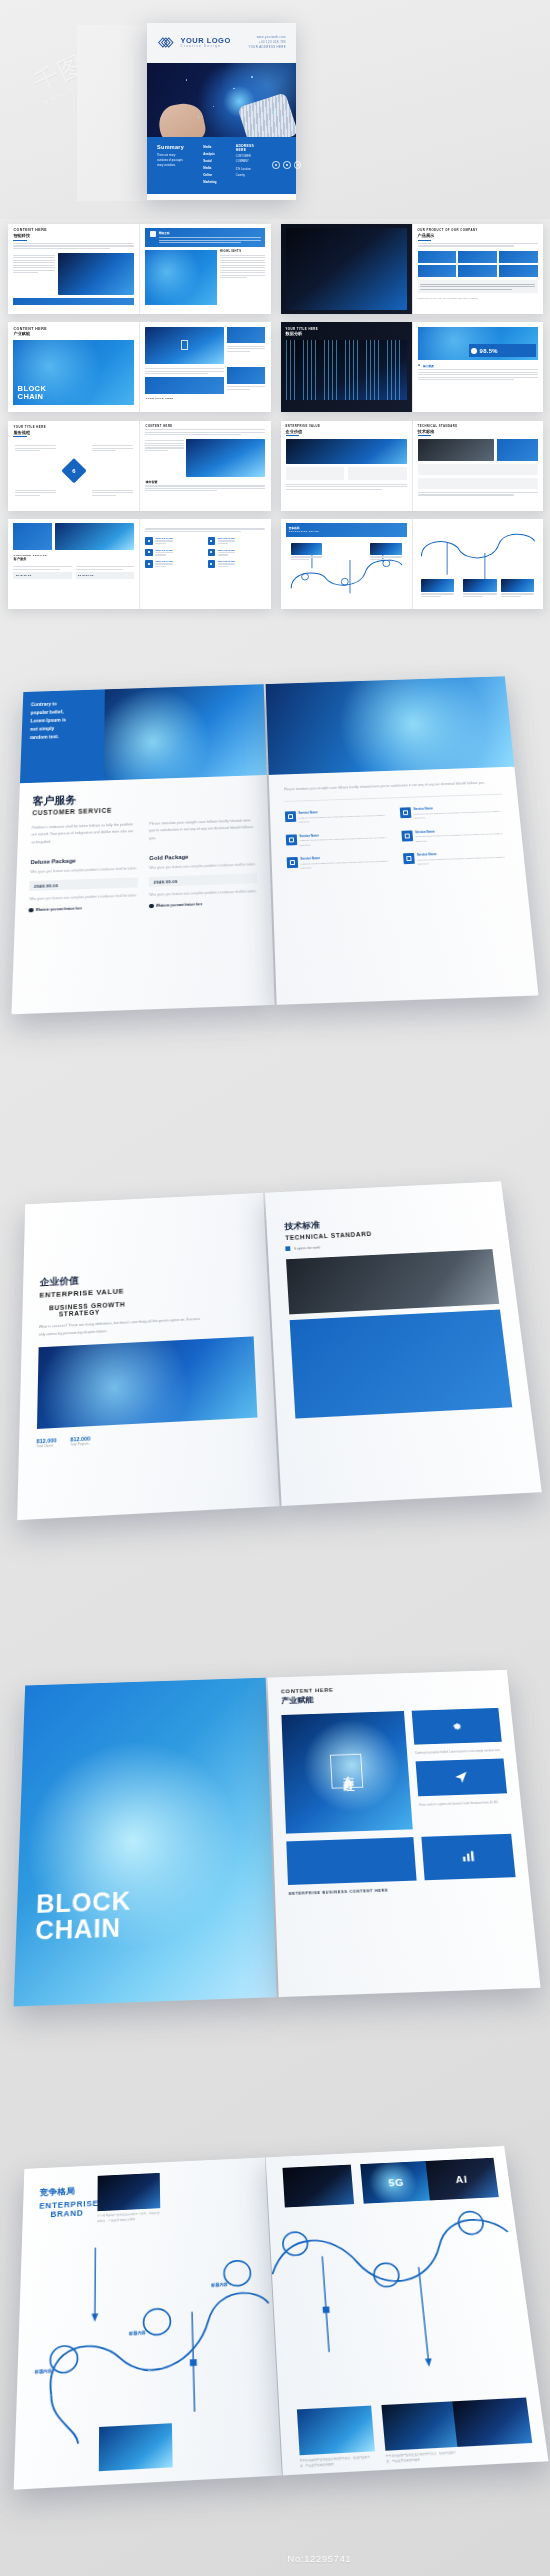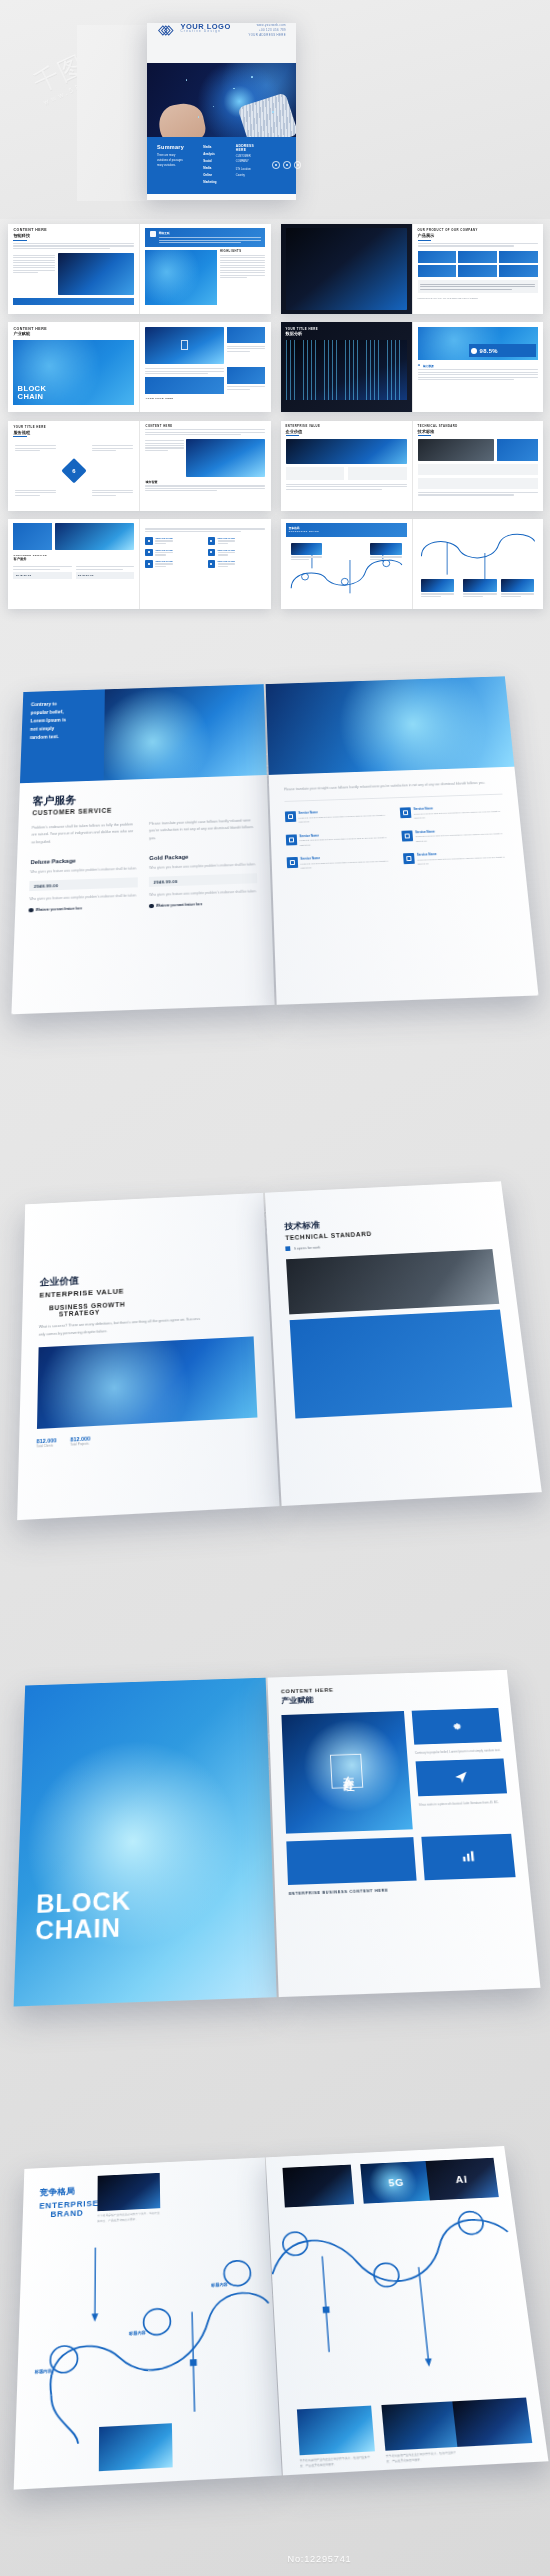--- a/index.html
+++ b/index.html
@@ -24,21 +24,21 @@
         letter-spacing: 1.7px; pointer-events:none; text-shadow: 0 0.8px 0.8px rgba(0,0,0,.05);
         user-select:none; }
   .wm small{ display:block; font-size:6.7px; letter-spacing:2.5px; text-align:center; }
 
   
   .hero { top: 0; height: 219px; background: linear-gradient(165deg,#efefef,#e4e4e4); }
   .cover-shadowplate{ position:absolute; left:77px; top:25px; width:151px; height:176px;
       background: linear-gradient(120deg,#f2f2f2,#e9e9e9); }
   .cover { position:absolute; left:147px; top:22.6px; width:149px; height:177px;
            background:#fbfbfb; box-shadow: -1.7px 5px 22px rgba(60,70,90,.28);}
-  .cover-top { height: 40px; background:#f4f5f6; display:flex; align-items:flex-start; padding:0 10px; }
+  .cover-top { height: 40px; background:#f4f5f6; display:flex; align-items:center; padding:0 10px; }
   .logo-mark { width:18.4px; height:15px; margin-right:5px; flex:0 0 auto; }
   .logo-txt { line-height:1.05; }
   .logo-txt .l1 { font-size:7.5px; font-weight:bold; color:#1f4fa3; letter-spacing:0.5px; }
   .logo-txt .l2 { font-size:3px; color:#6f8fc4; letter-spacing:1.3px; }
   .cover-head-right { margin-left:auto; text-align:right; }
   .cover-head-right span{ display:block; font-size:2.8px; color:#5c7fb8; letter-spacing:0.4px; line-height:1.9;}
   .cover-mid { padding:13.4px 11.7px 8.4px; position:relative; background:#f6f7f8;}
   .cover-cn { font-size:13.4px; font-weight:bold; color:#1b1b1b; letter-spacing:0.8px;
               font-family:"DejaVu Sans",sans-serif; }
   .cover-en { margin-top:4.2px; font-size:5.5px; font-weight:bold; letter-spacing:1.2px;

